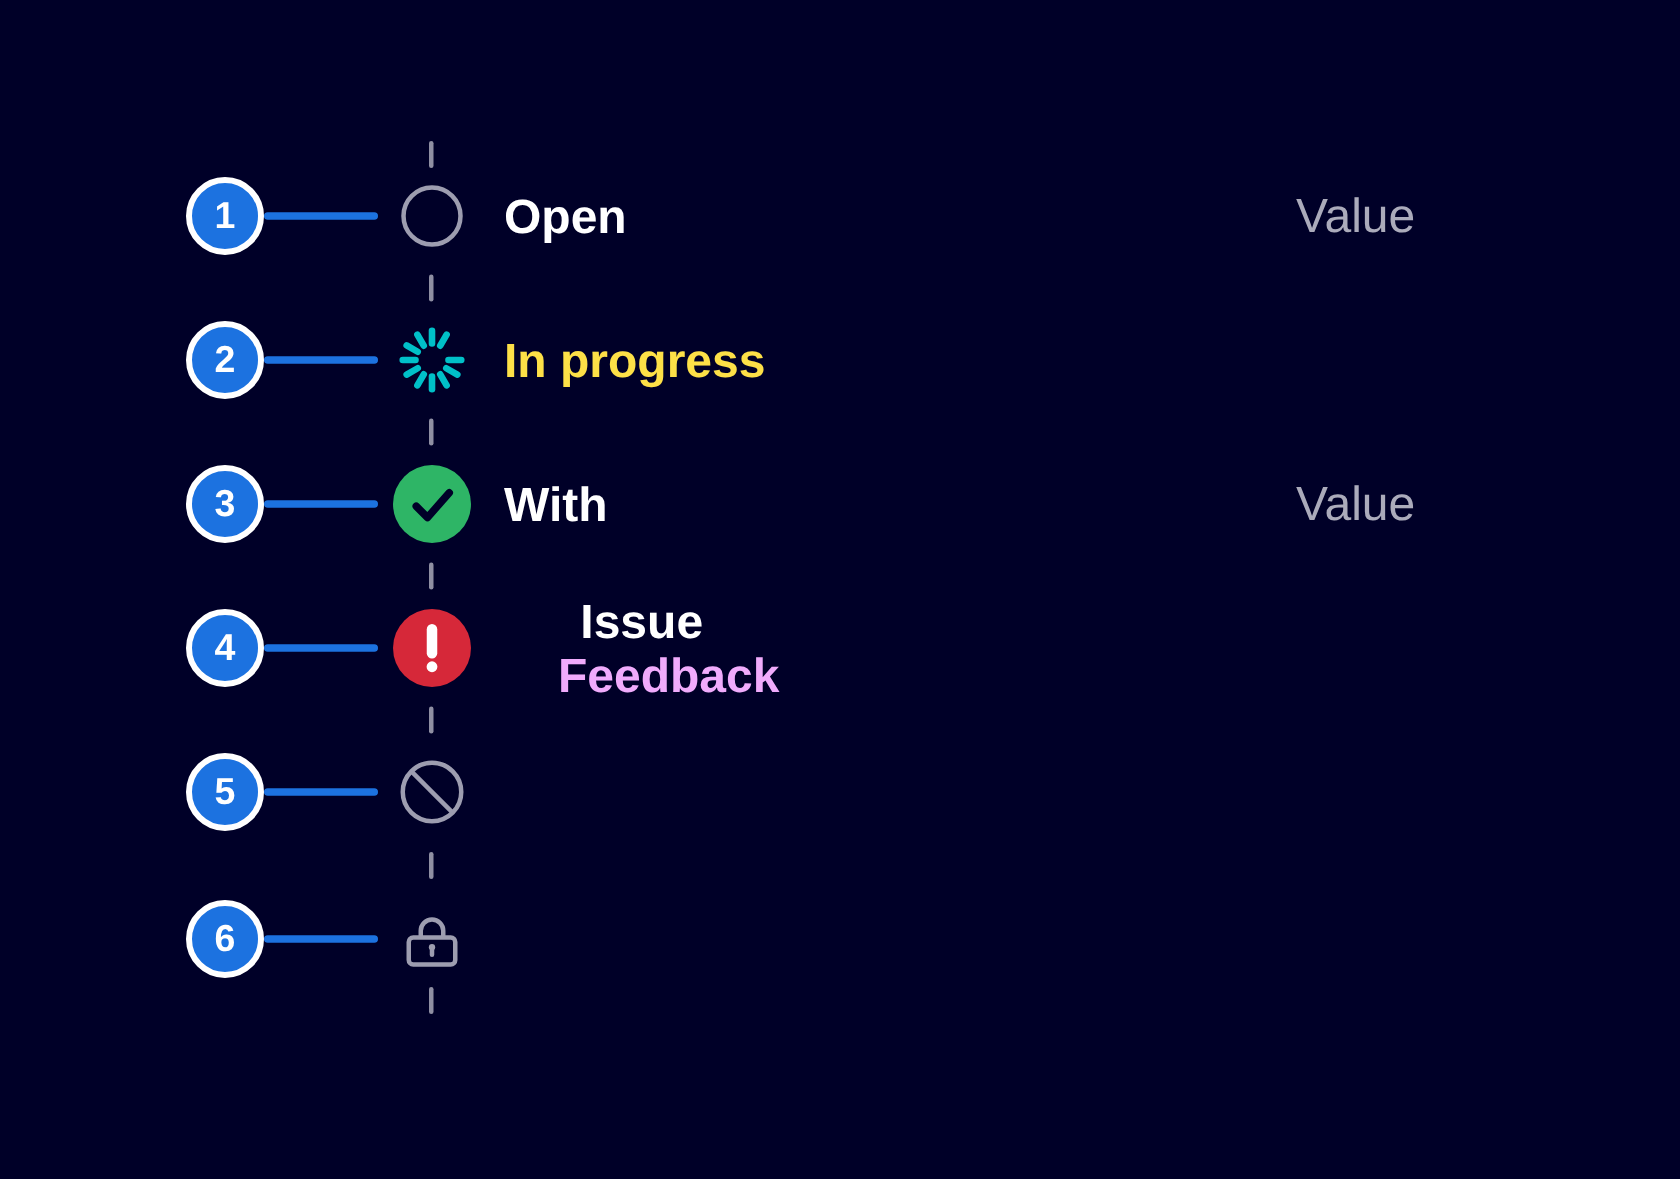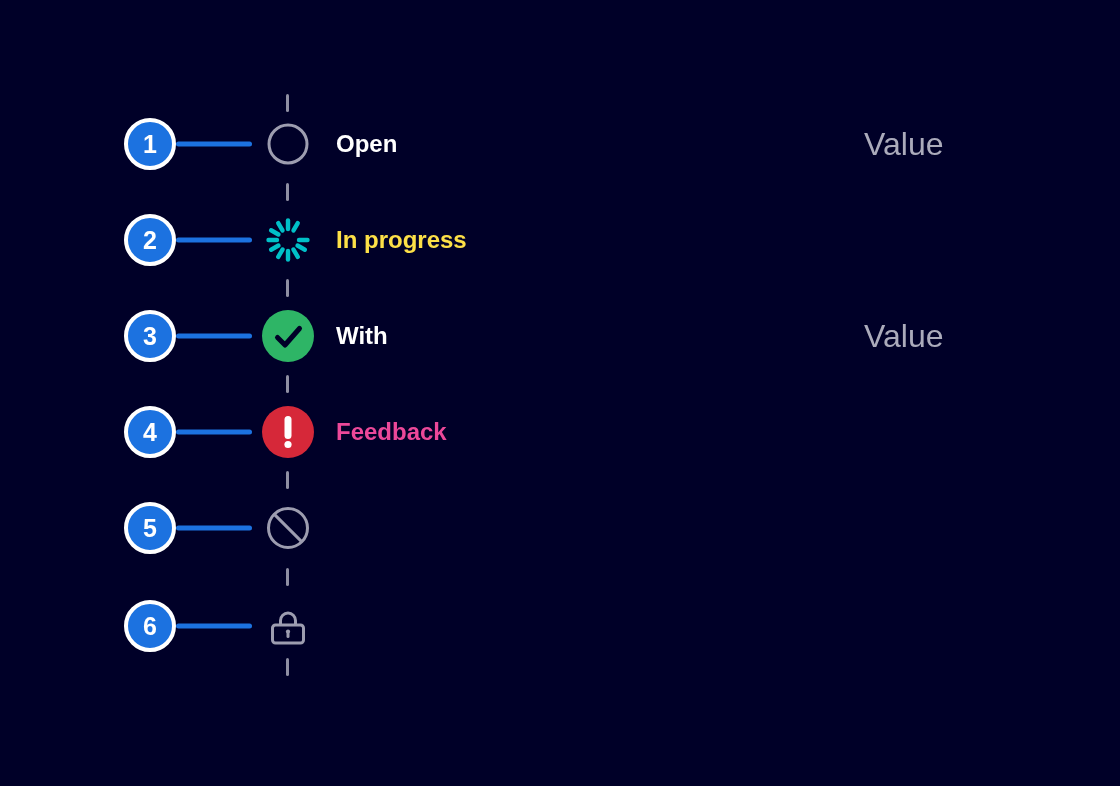--- a/index.html
+++ b/index.html
@@ -31,24 +31,24 @@
   .connector{
     position:absolute;left:176px;top:50%;transform:translateY(-50%);
     width:76px;height:5px;background:#1C72E0;border-radius:3px;
   }
   .icon-wrap{
     position:absolute;left:288px;top:50%;transform:translate(-50%,-50%);
     display:flex;align-items:center;justify-content:center;
   }
   .label{
     position:absolute;left:336px;top:50%;transform:translateY(-50%);
-    font-size:24px;font-weight:700;color:#ffffff;line-height:36px;white-space:nowrap;text-align:center;
+    font-size:32px;font-weight:700;color:#ffffff;line-height:36px;white-space:nowrap;text-align:center;
   }
   .label .main{display:block;}
-  .label .sub{display:block;color:#ec4899;}
+  .label .sub{display:block;color:#f0abfc;margin-left:36px;}
   .label-teal .main{color:#fde047;}
   .value{
     position:absolute;left:864px;top:50%;transform:translateY(-50%);
     font-size:32px;font-weight:400;color:#ABABBB;white-space:nowrap;
   }
   svg{display:block;}
 </style>
 </head>
 <body>
 
@@ -126,20 +126,21 @@
     </div>
     <div class="connector"></div>
     <span class="icon-wrap">
       <svg width="52" height="52" viewBox="0 0 52 52">
         <circle cx="26" cy="26" r="26" fill="#D62839"></circle>
         <line x1="26" y1="13.5" x2="26" y2="29.5" stroke="#ffffff" stroke-width="7" stroke-linecap="round"></line>
         <circle cx="26" cy="38.5" r="3.6" fill="#ffffff"></circle>
       </svg>
     </span>
     <div class="label">
+      <span class="main">Issue</span>
       <span class="sub">Feedback</span>
     </div>
   </div>
 
   <div class="row r5">
     <div class="badge">
       <span>5</span>
     </div>
     <div class="connector"></div>
     <span class="icon-wrap">

